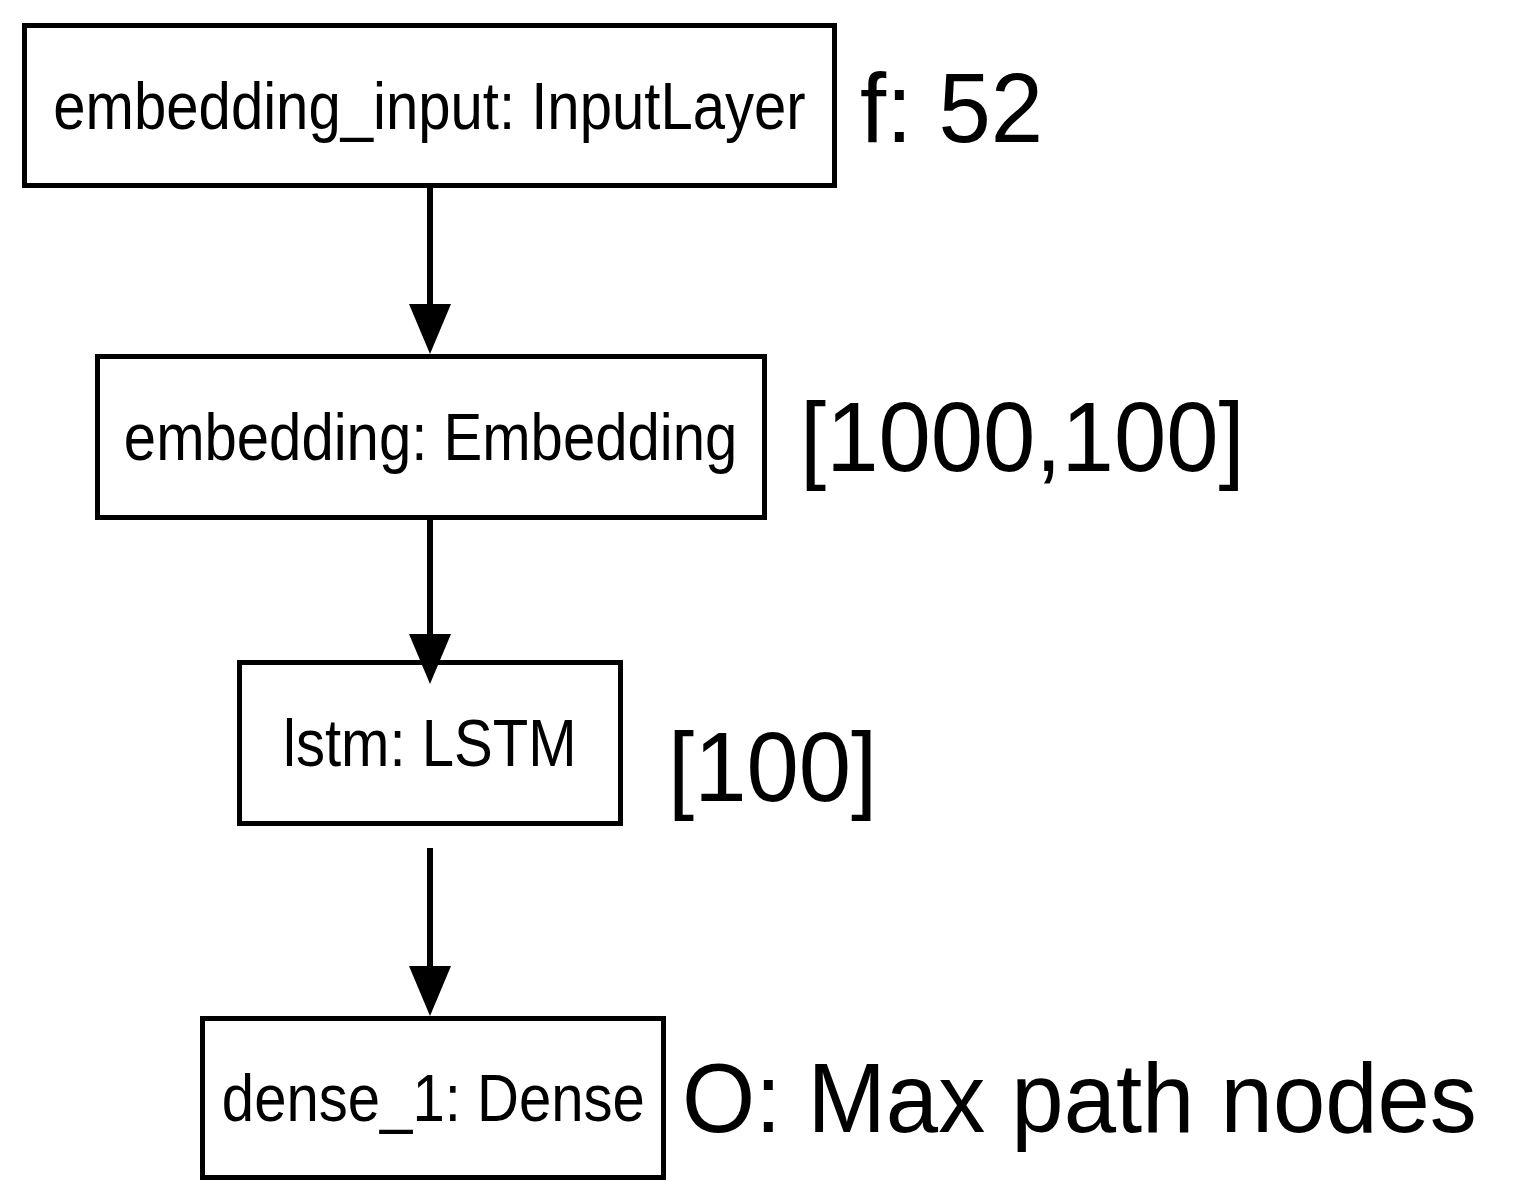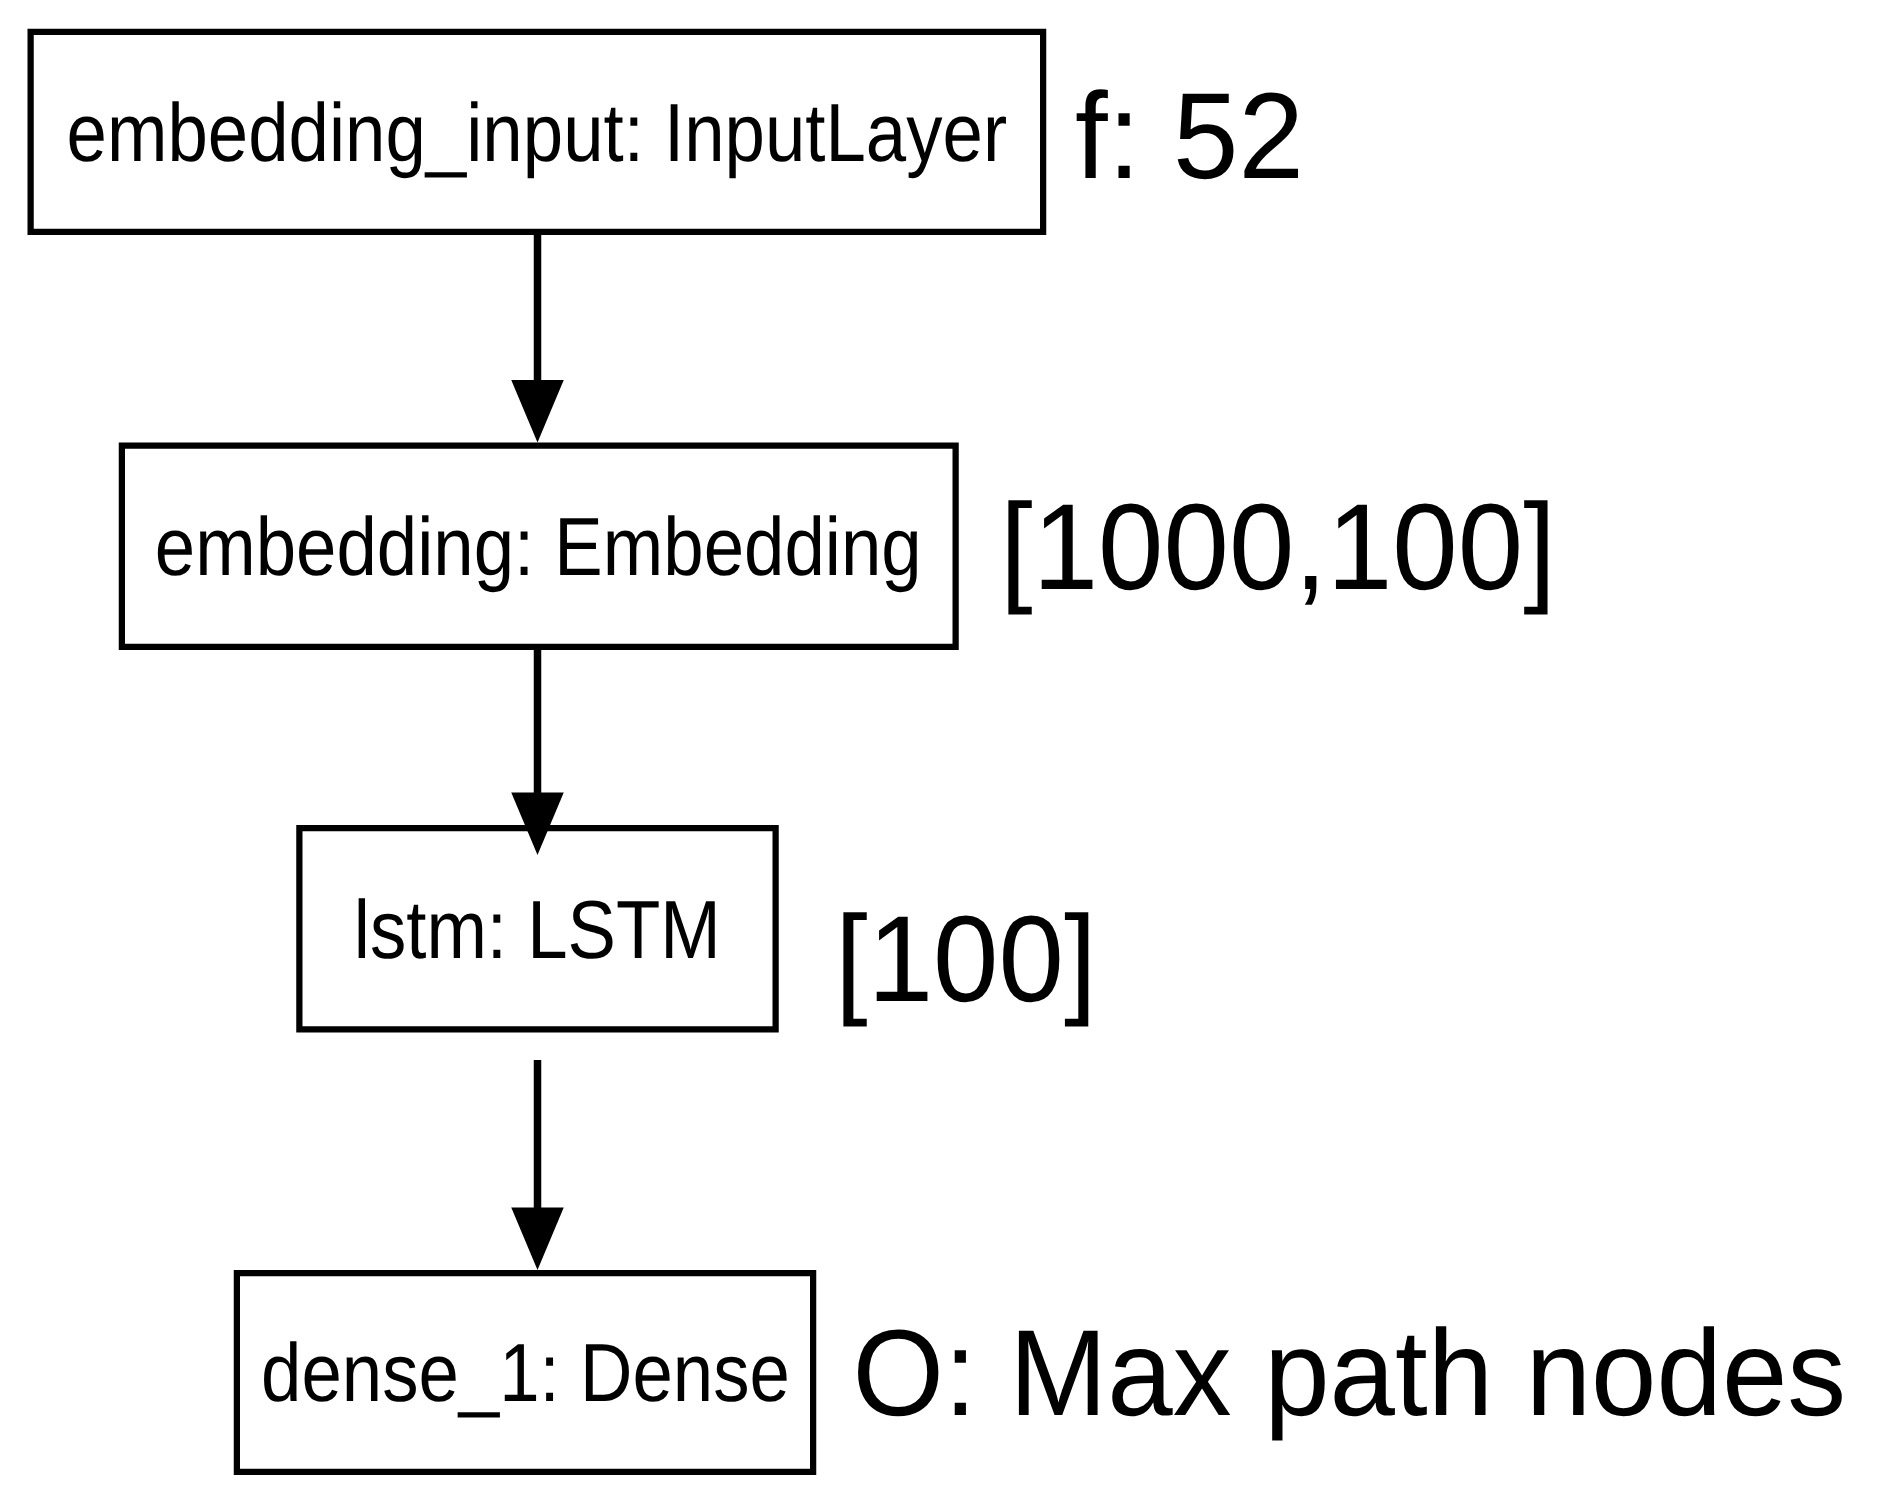--- a/index.html
+++ b/index.html
@@ -29,21 +29,21 @@
     font-size: 66px;
     line-height: 1;
     white-space: nowrap;
     transform: scaleX(0.88);
     transform-origin: center center;
     color: #000000;
   }
   .node-input   { left: 22px;  top: 23px;   width: 815px; height: 165px; }
   .node-embed   { left: 95px;  top: 354px;  width: 672px; height: 166px; }
   .node-lstm    { left: 237px; top: 660px;  width: 386px; height: 166px; }
-  .node-dense   { left: 187px; top: 1016px; width: 466px; height: 164px; }
+  .node-dense   { left: 200px; top: 1016px; width: 466px; height: 164px; }
 
   .annotation {
     position: absolute;
     font-size: 98px;
     line-height: 1;
     white-space: nowrap;
     transform: translateY(-50%) scaleX(0.96);
     transform-origin: left center;
     color: #000000;
   }

